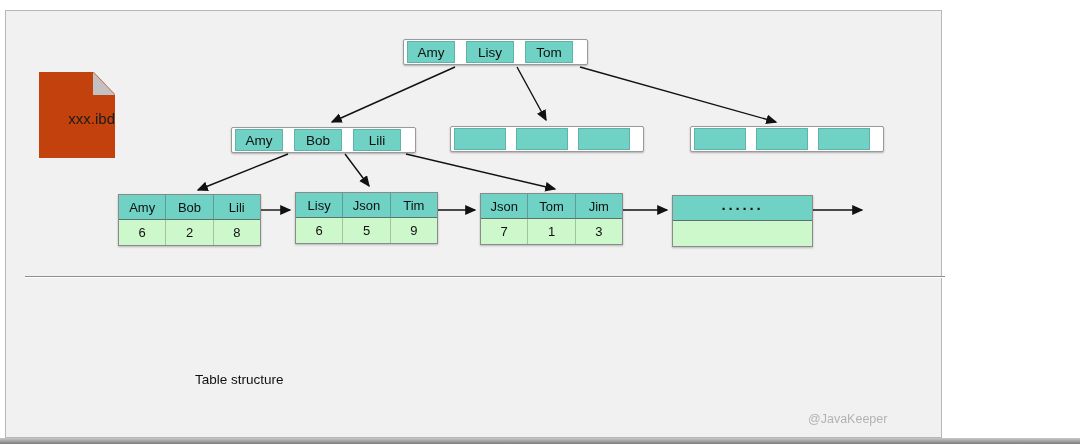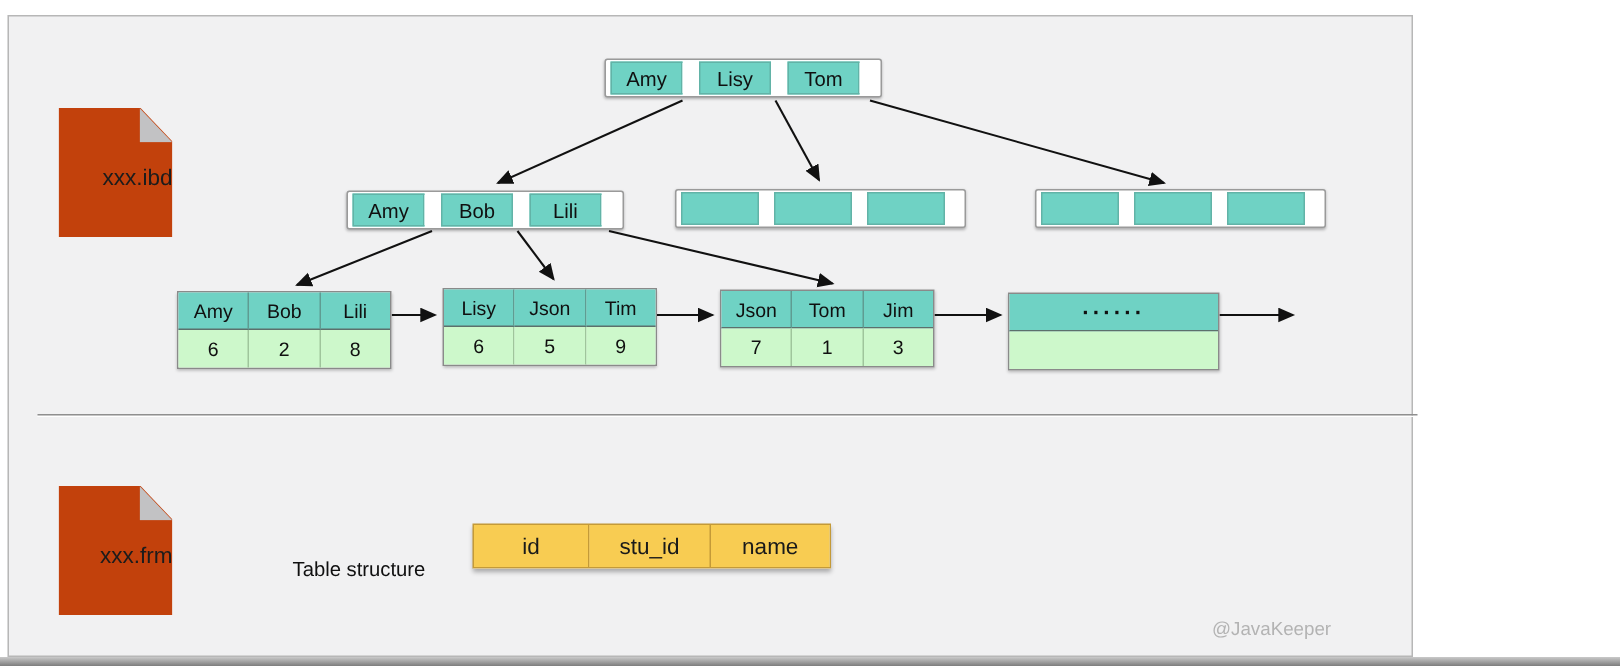--- a/index.html
+++ b/index.html
@@ -92,23 +92,20 @@
 <body>
 
 <div id="stage">
 
   <div class="panel"></div>
   <div class="divider"></div>
   <div class="bottom-bar"></div>
 
   <div class="file-icon" style="left:39px;top:72px;">
     <span>xxx.ibd</span>
-  </div>
-  <div class="file-icon" style="left:39px;top:324px;">
-    <span>xxx.frm</span>
   </div>
 
   <svg class="arrows" width="1080" height="445">
     <defs>
       <marker id="ah" markerWidth="9" markerHeight="8" refX="7" refY="3.5" orient="auto">
         <path d="M0,0 L8,3.5 L0,7 z" fill="#111"></path>
       </marker>
     </defs>
     <line x1="455" y1="67" x2="332" y2="122" stroke="#111" stroke-width="1.4" marker-end="url(#ah)"></line>
     <line x1="517" y1="67" x2="546" y2="120" stroke="#111" stroke-width="1.4" marker-end="url(#ah)"></line>
@@ -196,21 +193,16 @@
       <div class="vcell">3</div>
     </div>
   </div>
 
   <div class="leaf" style="left:672px;top:195px;width:139px;">
     <div class="ellipsis-cell">······</div>
     <div class="empty-cell"></div>
   </div>
 
   <div class="ts-label">Table structure</div>
-  <div class="ts-row">
-    <div class="ts-cell" style="width:76px;">id</div>
-    <div class="ts-cell" style="width:80px;">stu_id</div>
-    <div class="ts-cell" style="width:79px;">name</div>
-  </div>
 
   <div class="watermark">@JavaKeeper</div>
 
 </div>
 
 </body></html>

